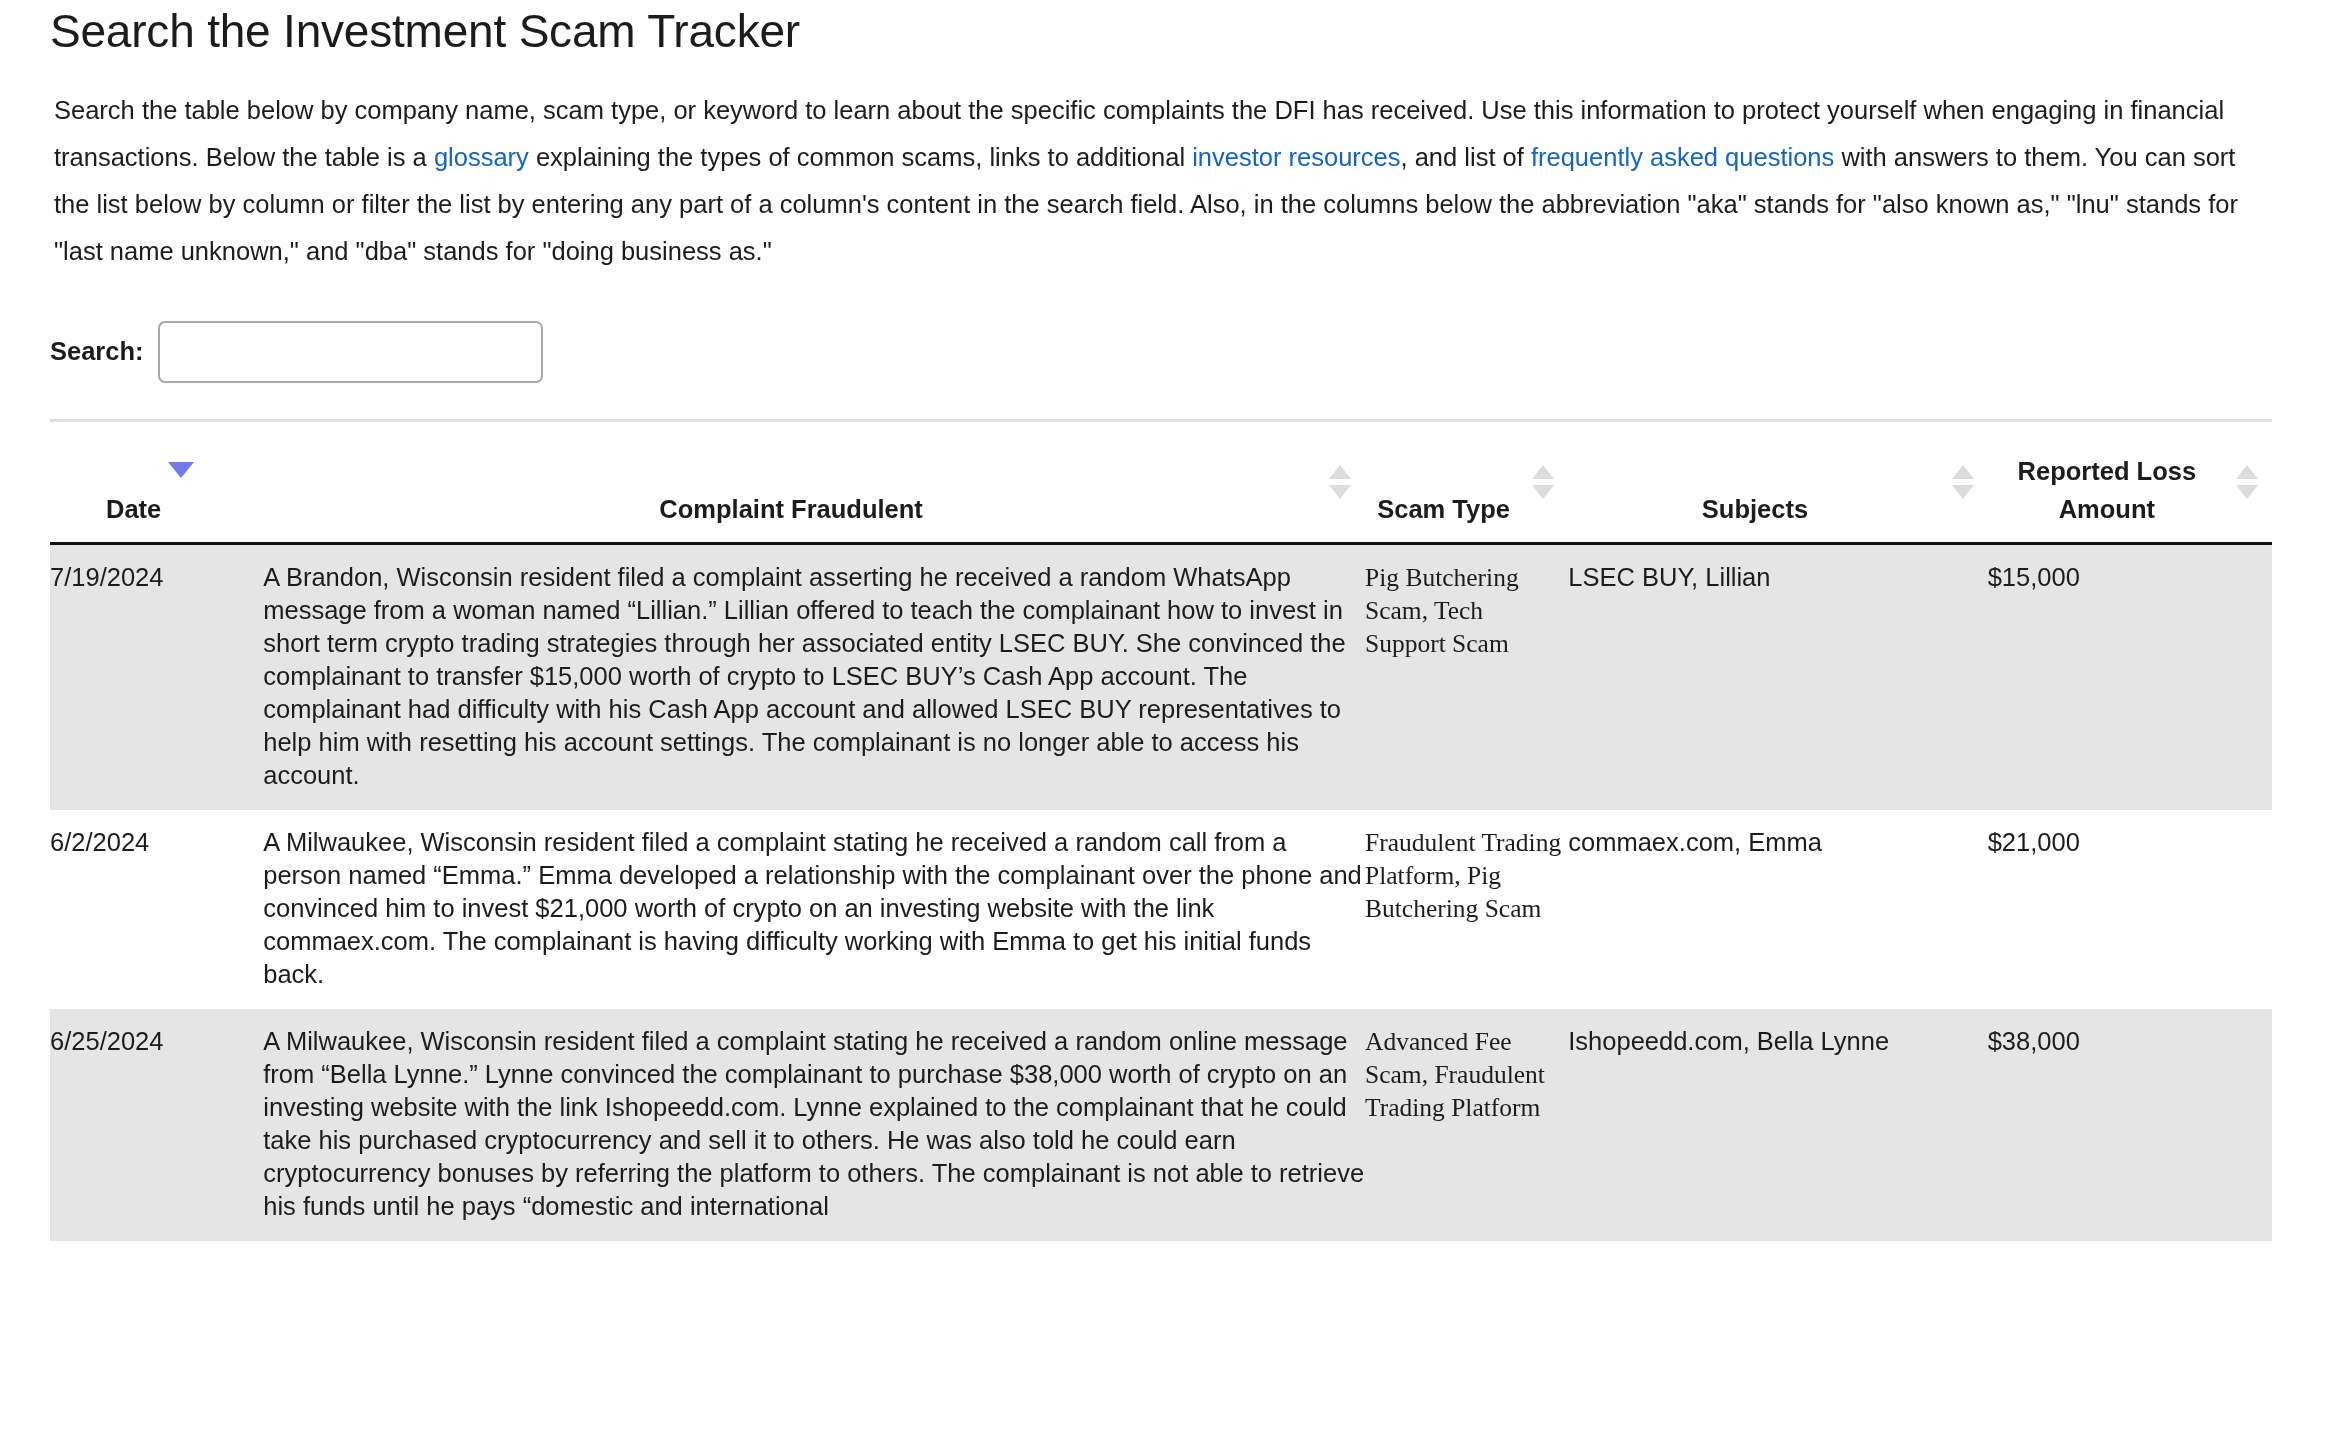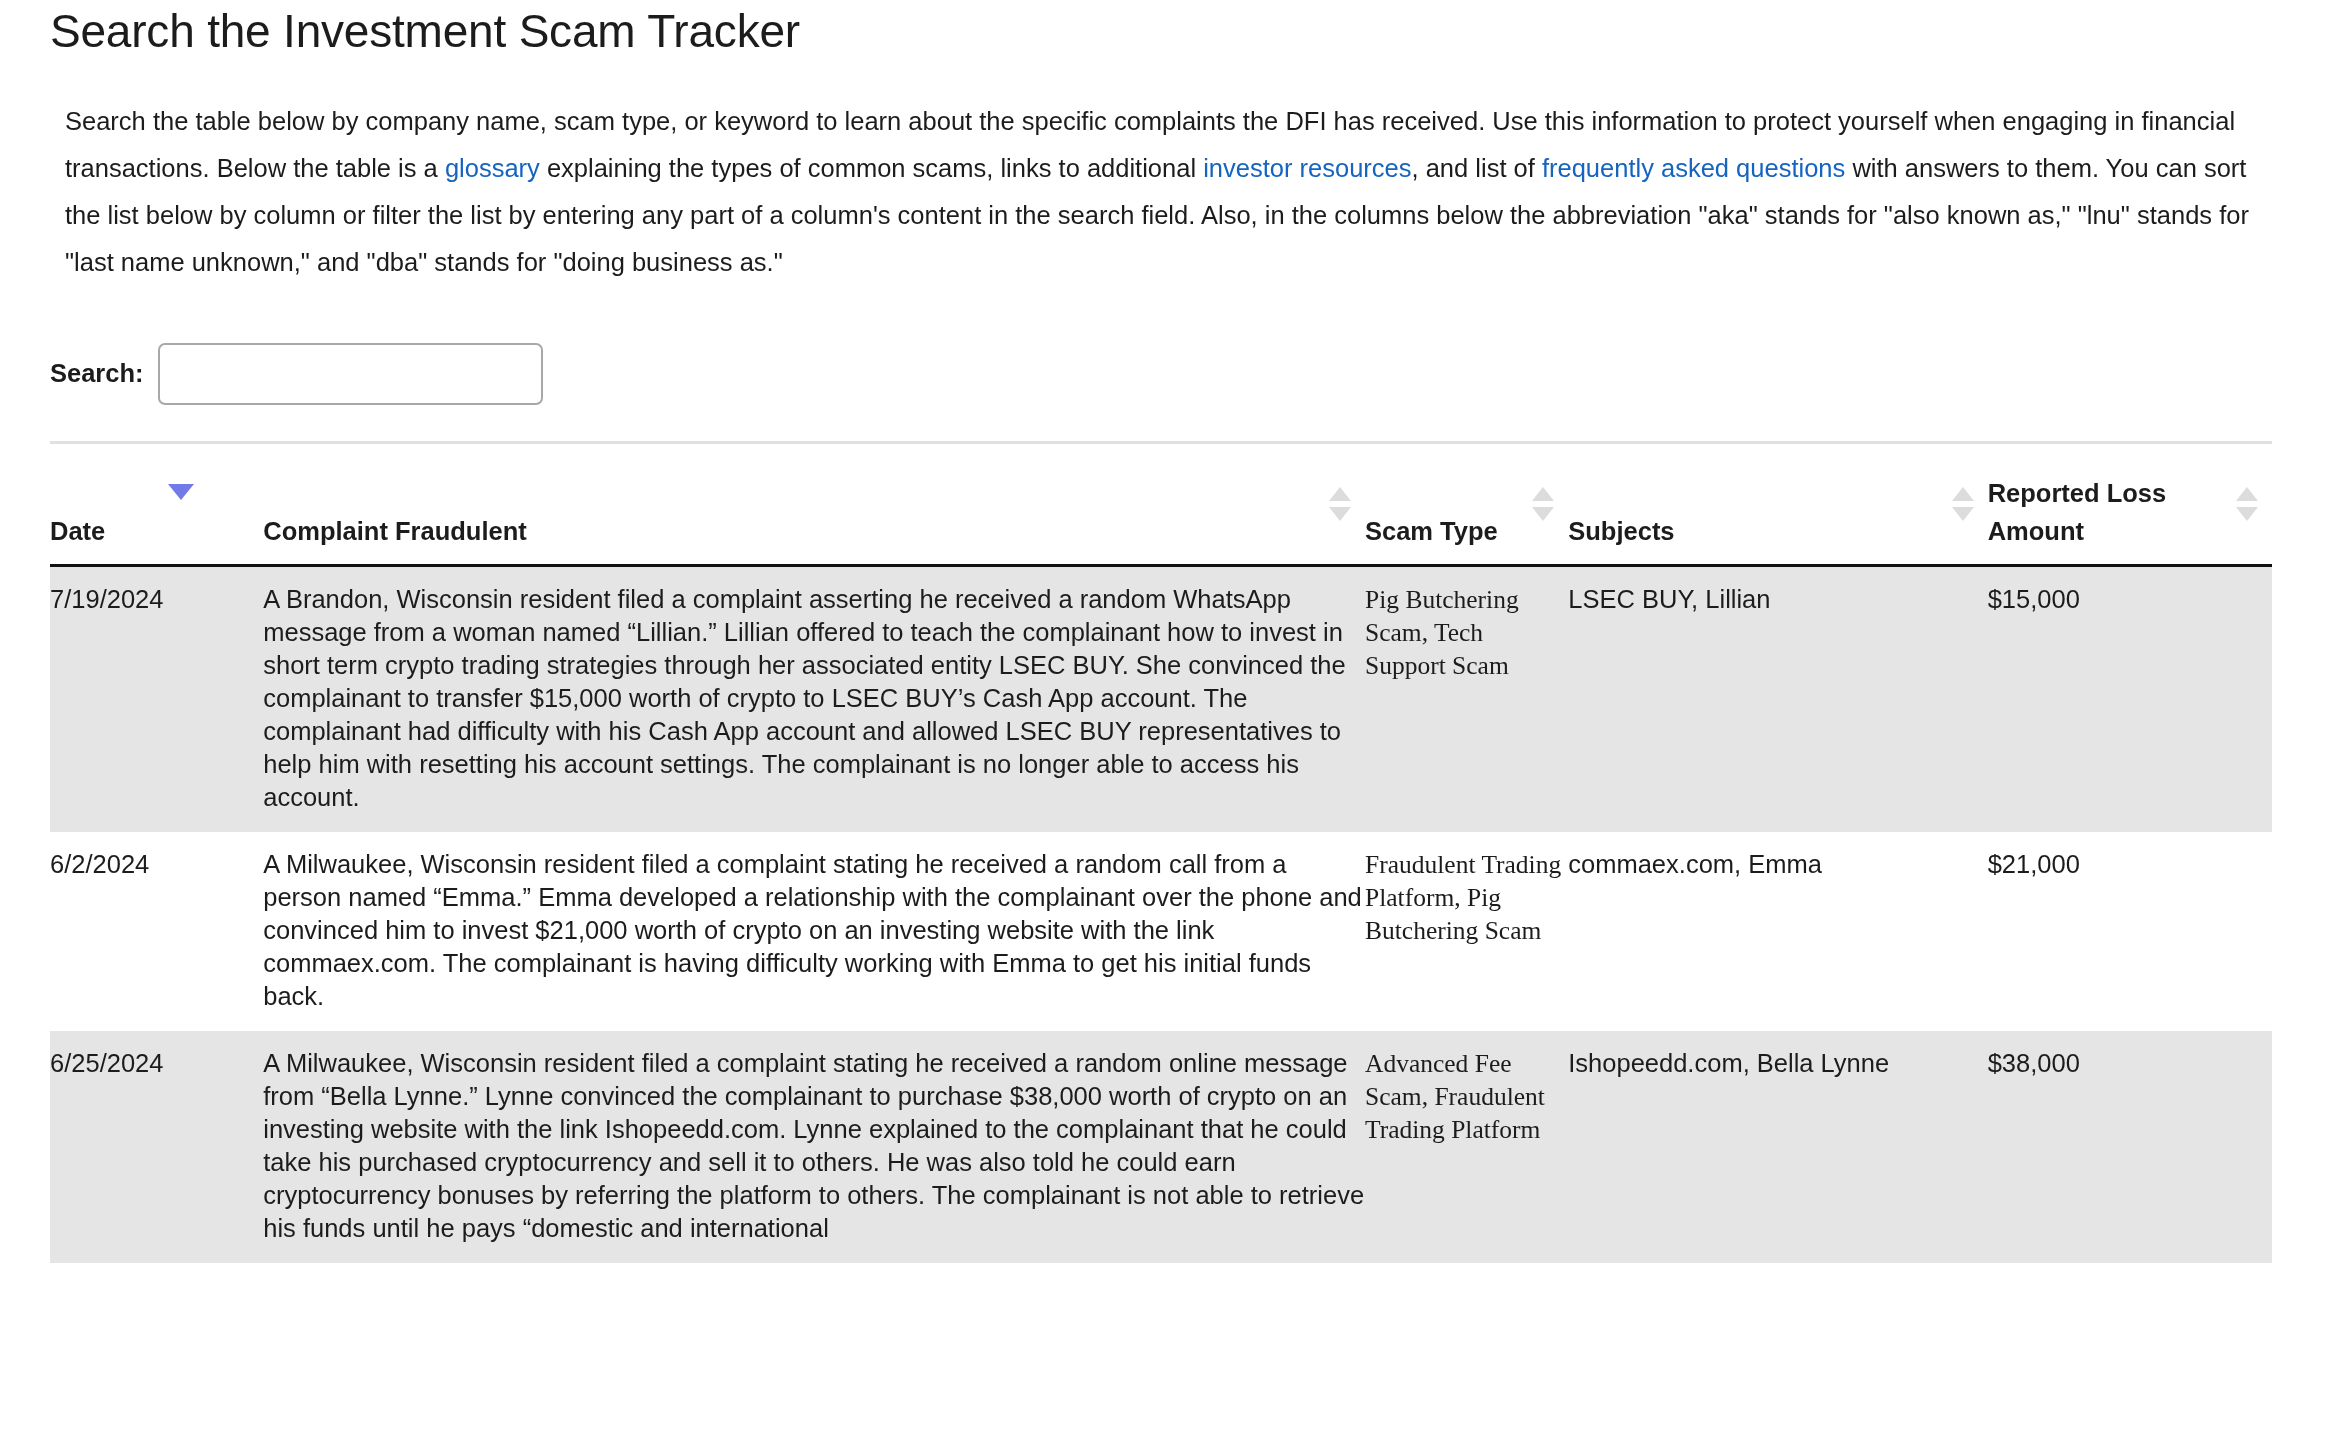--- a/index.html
+++ b/index.html
@@ -31,21 +31,21 @@
     margin: 0;
     padding-top: 6px;
     letter-spacing: -0.2px;
   }
 
   
   .intro {
     font-size: 25.5px;
     line-height: 47px;
     color: #1c1c1c;
-    margin: 15px;
+    margin: 4px;
     padding-top: 26px;
     max-width: 2230px;
   }
   .intro a {
     color: #1464c0;
     text-decoration: none;
   }
 
   
   .search-row {
@@ -79,21 +79,21 @@
     width: 2222px;
     border-top: 3px solid #dde1e6;
   }
   table.tracker {
     border-collapse: collapse;
     width: 2222px;
     table-layout: fixed;
   }
 
   table.tracker thead th {
-    text-align: left;
+    text-align: center;
     vertical-align: bottom;
     font-size: 25.5px;
     font-weight: bold;
     color: #1c1c1c;
     line-height: 38px;
     padding: 30px 0 14px 0;
     border-bottom: 3px solid #111111;
     position: relative;
     background: #ffffff;
   }

